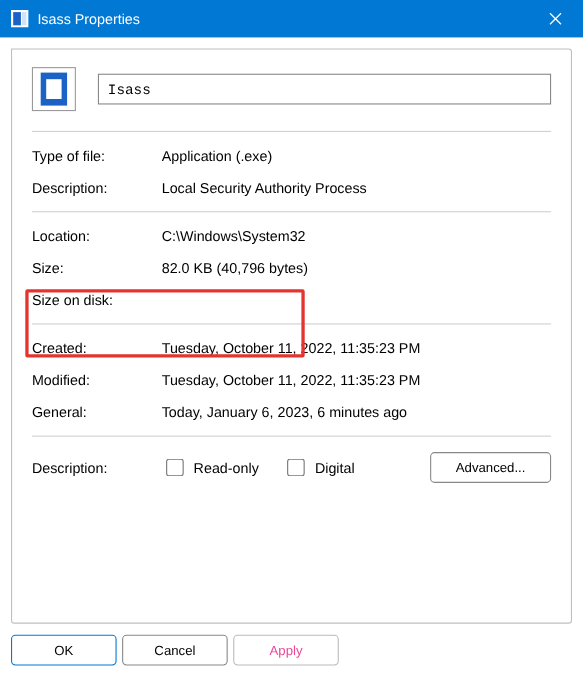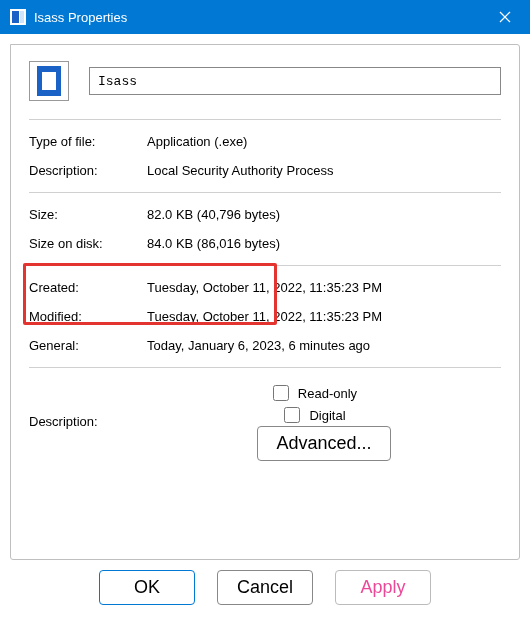--- a/index.html
+++ b/index.html
@@ -85,28 +85,28 @@
     font-size:13px;
   }
   .chk { display:inline-flex; align-items:center; gap:6px; margin-right:22px; }
   .chk input { width:16px; height:16px; }
   .btn {
     border:1px solid #888;
     background:#fff;
     border-radius:4px;
     padding: 6px 18px;
     font-family:inherit;
-    font-size:18px;
+    font-size:12px;
     cursor:pointer;
     min-width:96px;
   }
   .btn:disabled { color:#ec4899; border-color:#bbb; cursor:default; }
   .btn.primary { border:1.5px solid #0078D4; }
   .button-bar {
-    display:flex; justify-content:center; gap:22px; margin-top:10px;
+    display:flex; justify-content:flex-start; gap:5px; margin-top:10px;
   }
   .highlight-box {
     position:absolute;
     border:3px solid #e3342f;
     border-radius:2px;
     pointer-events:none;
   }
 </style>
 </head>
 <body>
@@ -146,26 +146,29 @@
       <div class="value-col">Application (.exe)</div>
     </div>
     <div class="row">
       <div class="label-col">Description:</div>
       <div class="value-col">Local Security Authority Process</div>
     </div>
 
     <div class="sep"></div>
 
     <div class="row">
+      <div class="label-col">Location:</div>
+      <div class="value-col">C:\Windows\System32</div>
+    </div>
+    <div class="row">
       <div class="label-col">Size:</div>
       <div class="value-col">82.0 KB (40,796 bytes)</div>
     </div>
     <div class="row">
       <div class="label-col">Size on disk:</div>
-      <div class="value-col">84.0 KB (86,016 bytes)</div>
     </div>
 
     <div class="sep"></div>
 
     <div class="row">
       <div class="label-col">Created:</div>
       <div class="value-col">Tuesday, October 11, 2022, 11:35:23 PM</div>
     </div>
     <div class="row">
       <div class="label-col">Modified:</div>
@@ -173,21 +176,21 @@
     </div>
     <div class="row">
       <div class="label-col">General:</div>
       <div class="value-col">Today, January 6, 2023, 6 minutes ago</div>
     </div>
 
     <div class="sep"></div>
 
     <div class="row" style="align-items:center;">
       <div class="label-col">Description:</div>
-      <div class="value-col" style="display:flex; align-items:center;flex-direction:column;">
+      <div class="value-col" style="display:flex; align-items:center;">
         <label class="chk">
           <input type="checkbox" style="">
           <span>Read-only</span>
         </label>
         <label class="chk">
           <input type="checkbox" style="">
           <span>Digital</span>
         </label>
         <div style="flex:1"></div>
         <button class="btn" style="min-width:110px;">Advanced...</button>

